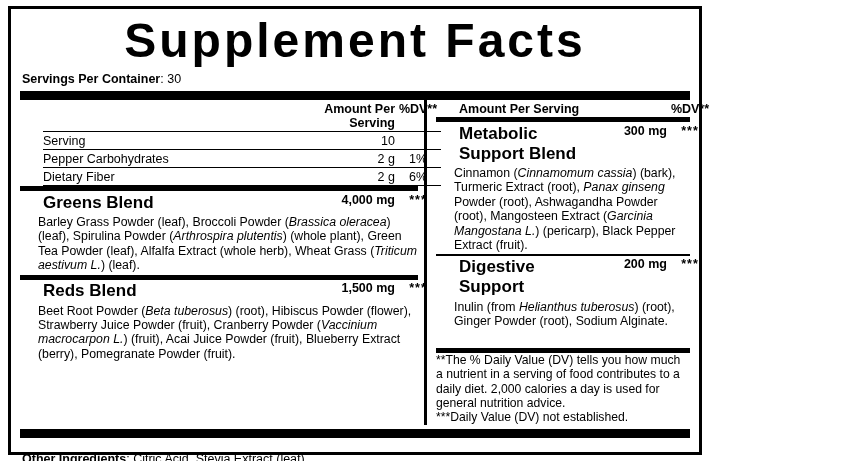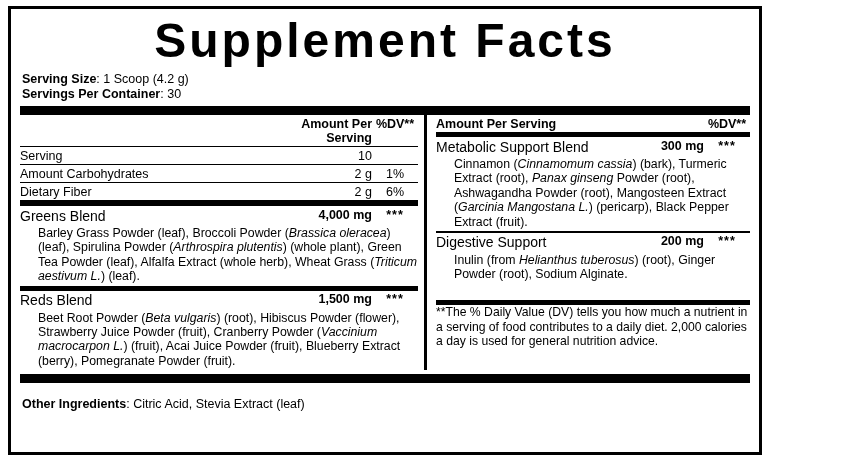--- a/index.html
+++ b/index.html
@@ -16,21 +16,21 @@
     width: 842px;
     height: 461px;
     background: #ffffff;
     box-sizing: border-box;
     overflow: hidden;
   }
   .panel {
     position: absolute;
     left: 8px;
     top: 6px;
-    width: 754px;
+    width: 694px;
     height: 449px;
     border: 3px solid #000;
     box-sizing: border-box;
     padding: 4px 9px 4px 9px;
   }
   .title {
     font-size: 48px;
     line-height: 52px;
     font-weight: bold;
     letter-spacing: 3.0px;
@@ -75,40 +75,41 @@
   }
   .col-right {
     flex: 1;
     box-sizing: border-box;
     padding-left: 5px;
   }
   table.sf {
     width: 100%;
     border-collapse: collapse;
     font-size: 12.5px;
+    margin-left: 23px;
   }
   table.sf td {
     padding: 1.5px 0 1.5px 0;
     vertical-align: top;
   }
   .hdr td {
     font-weight: bold;
     font-size: 12.5px;
     padding-bottom: 2px;
     padding-top: 1px;
   }
   .c-name { width: auto; }
   .c-amt { width: 84px; text-align: right; padding-right: 6px; }
   .c-dv  { width: 46px; text-align: center; }
   .rowline td {
     border-bottom: 1.5px solid #000;
   }
   .indent { padding-left: 18px; }
   .bold { font-weight: bold; }
-  .blend-name { font-weight: normal; font-size: 14px; }
+  .blend-name { font-weight: bold; font-size: 17px; }
   .ingredients {
     font-size: 12.3px;
     line-height: 14.4px;
     padding-left: 18px;
     padding-top: 1px;
     padding-bottom: 2px;
   }
   .ingredients.tight { padding-bottom: 19px; }
   .note {
     font-size: 12.2px;
@@ -127,23 +128,20 @@
 </head>
 <body>
 
 <div id="page">
   <div class="panel">
 
     <div class="title">Supplement Facts</div>
 
     <div class="serving-info">
       <div>
-        <b>Serving Size</b><span>: 1 Scoop (4.2 g)</span>
-      </div>
-      <div>
         <b>Servings Per Container</b><span>: 30</span>
       </div>
     </div>
 
     <div class="rule-thick"></div>
 
     <div class="cols">
 
       <div class="col-left">
         <table class="sf">
@@ -152,21 +150,21 @@
             <td class="c-name"></td>
             <td class="c-amt">Amount Per Serving</td>
             <td class="c-dv">%DV**</td>
           </tr>
           <tr class="rowline">
             <td class="c-name">Serving</td>
             <td class="c-amt">10</td>
             <td class="c-dv"></td>
           </tr>
           <tr class="rowline">
-            <td class="c-name">Amount Carbohydrates</td>
+            <td class="c-name">Pepper Carbohydrates</td>
             <td class="c-amt">2 g</td>
             <td class="c-dv">1%</td>
           </tr>
           <tr class="rowline">
             <td class="c-name indent">Dietary Fiber</td>
             <td class="c-amt">2 g</td>
             <td class="c-dv">6%</td>
           </tr>
         </tbody>
           </table>
@@ -188,21 +186,21 @@
 
         <table class="sf">
           <tbody>
               <tr class="blendrow">
             <td class="c-name blend-name">Reds Blend</td>
             <td class="c-amt bold">1,500 mg</td>
             <td class="c-dv stars">***</td>
           </tr>
         </tbody>
           </table>
-        <div class="ingredients">Beet Root Powder (<i>Beta vulgaris</i>) (root), Hibiscus Powder (flower), Strawberry Juice Powder (fruit), Cranberry Powder (<i>Vaccinium macrocarpon L.</i>) (fruit), Acai Juice Powder (fruit), Blueberry Extract (berry), Pomegranate Powder (fruit).</div>
+        <div class="ingredients">Beet Root Powder (<i>Beta tuberosus</i>) (root), Hibiscus Powder (flower), Strawberry Juice Powder (fruit), Cranberry Powder (<i>Vaccinium macrocarpon L.</i>) (fruit), Acai Juice Powder (fruit), Blueberry Extract (berry), Pomegranate Powder (fruit).</div>
       </div>
 
       <div class="col-div"></div>
 
       <div class="col-right">
         <table class="sf">
           <tbody>
               <tr class="hdr">
             <td class="c-name">Amount Per Serving</td>
             <td class="c-dv">%DV**</td>
@@ -232,20 +230,21 @@
             <td class="c-amt bold">200 mg</td>
             <td class="c-dv stars">***</td>
           </tr>
         </tbody>
           </table>
         <div class="ingredients tight">Inulin (from <i>Helianthus tuberosus</i>) (root), Ginger Powder (root), Sodium Alginate.</div>
 
         <div class="rule-med"></div>
 
         <div class="note">**The % Daily Value (DV) tells you how much a nutrient in a serving of food contributes to a daily diet. 2,000 calories a day is used for general nutrition advice.</div>
+        <div class="note">***Daily Value (DV) not established.</div>
       </div>
     </div>
 
     <div class="rule-thick"></div>
 
     <div class="other">
       <b>Other Ingredients</b><span>: Citric Acid, Stevia Extract (leaf)</span>
     </div>
 
   </div>

